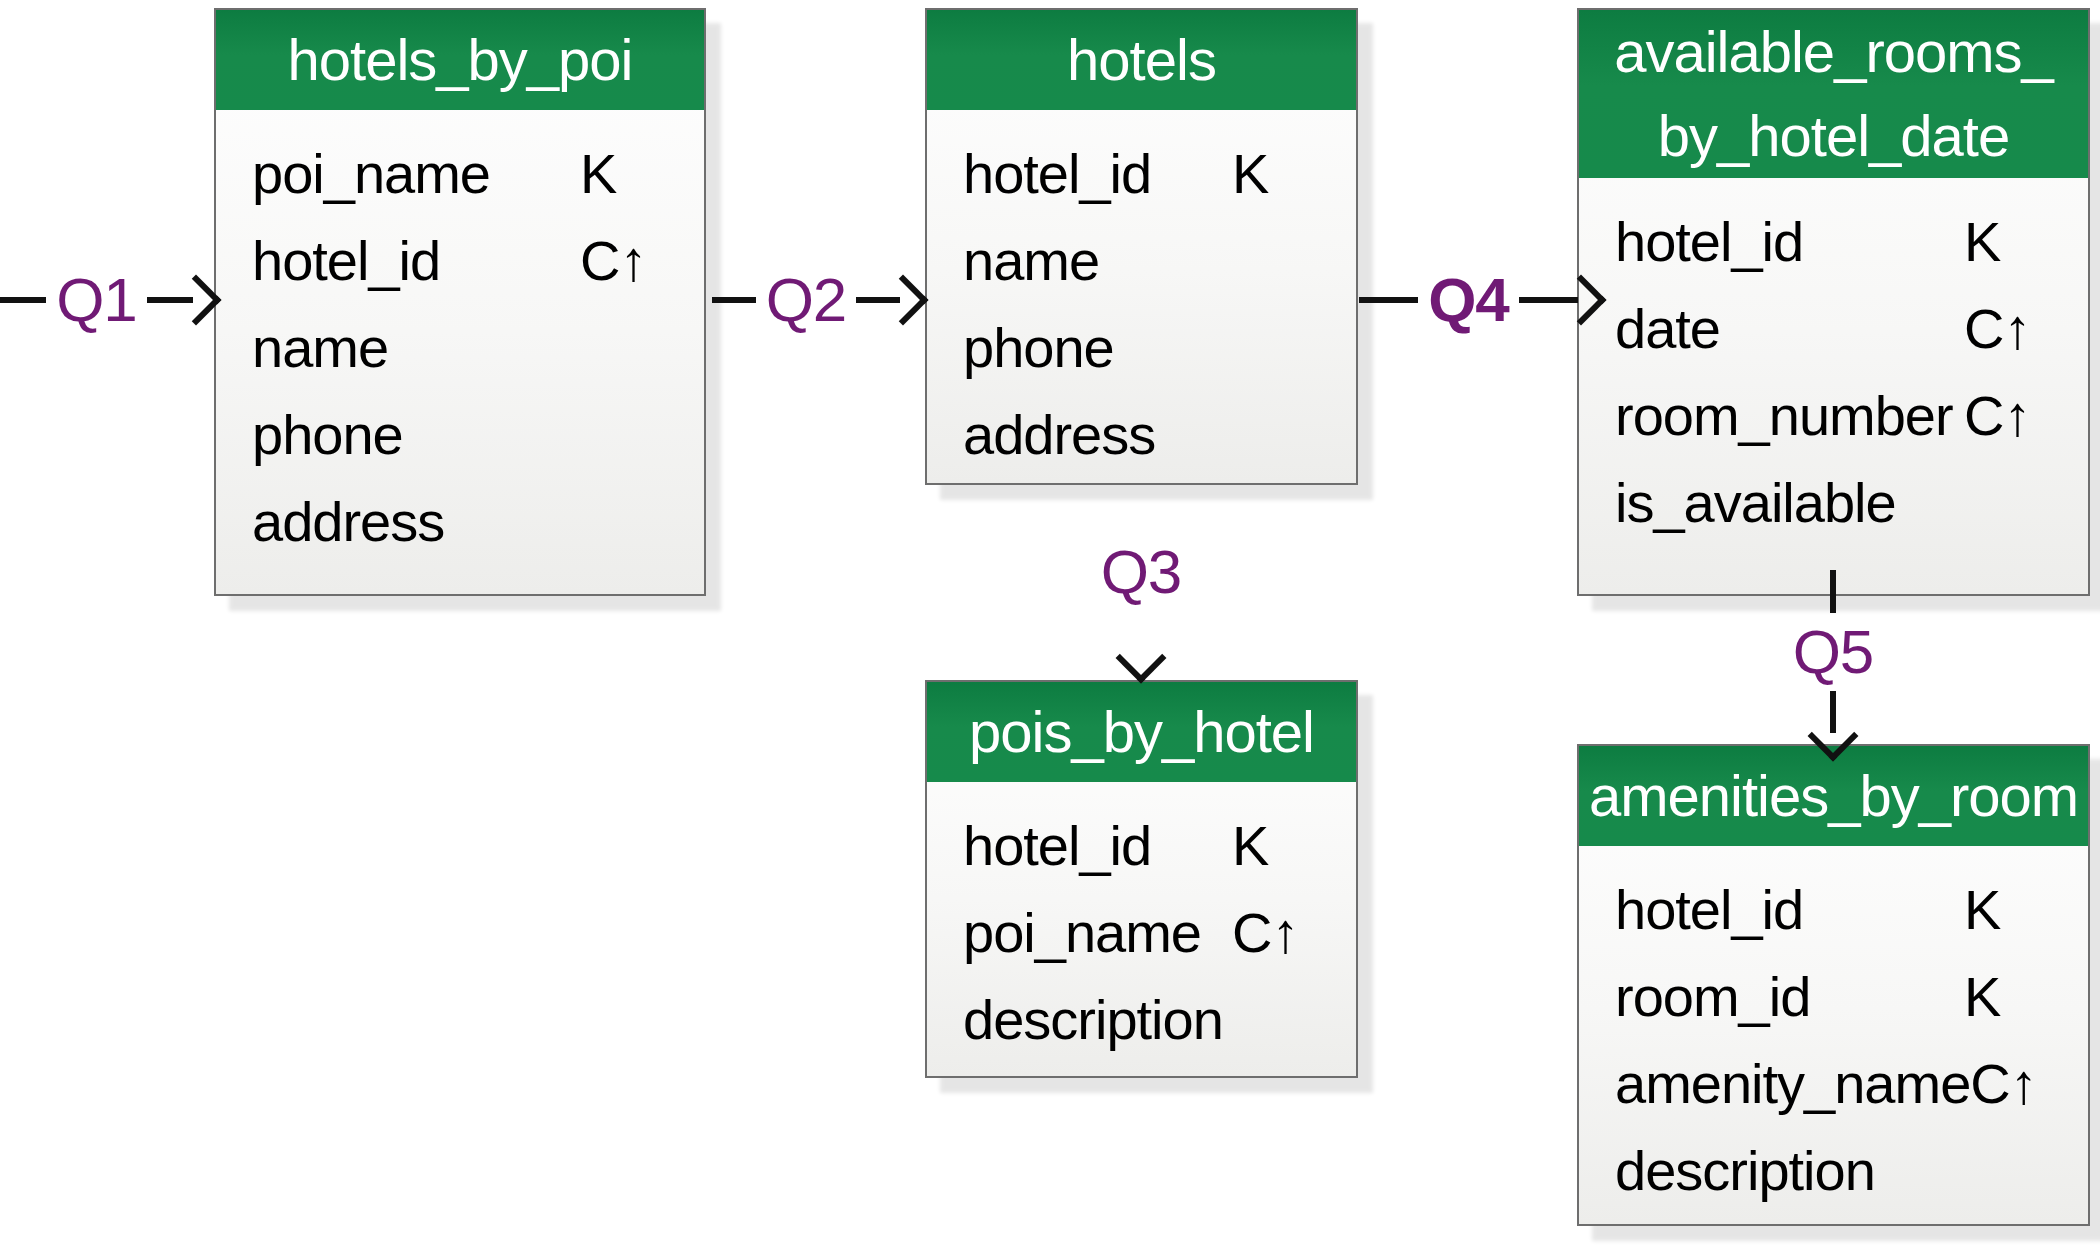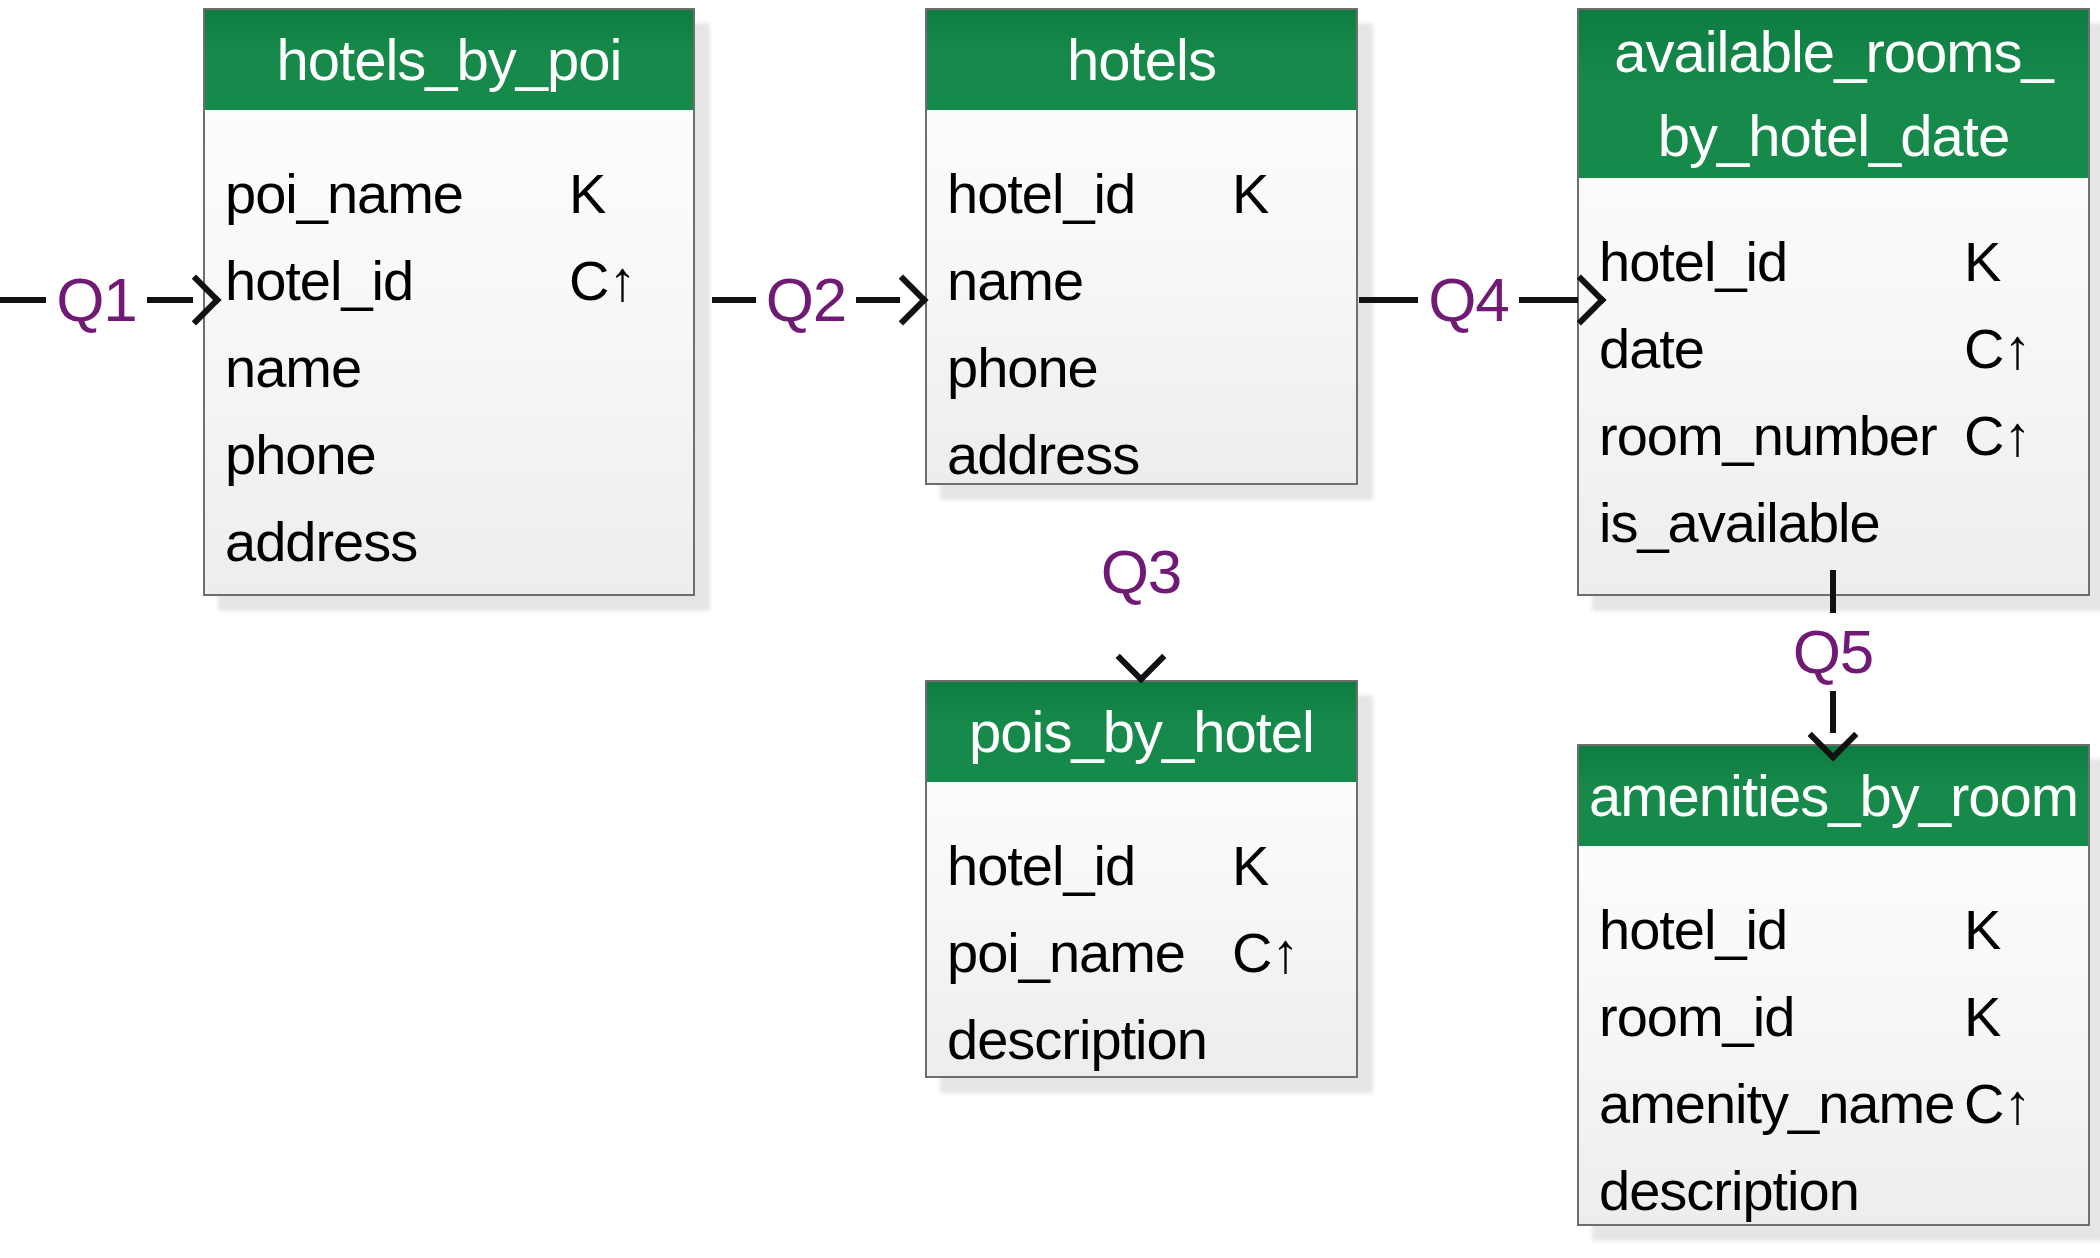--- a/index.html
+++ b/index.html
@@ -14,25 +14,25 @@
     box-shadow:15px 15px 4px rgba(0,0,0,0.10);
     box-sizing:border-box;
   }
   .tbl-header{
     background:linear-gradient(180deg,#0d7c41 0%,#178a4b 45%,#168a4b 100%);
     color:#ffffff;display:flex;align-items:center;justify-content:center;
     min-height:100px;flex:0 0 auto;
     font-size:58px;letter-spacing:-1px;
   }
   .tbl-title{white-space:pre-line;text-align:center;line-height:84px;}
-  .tbl-body{flex:1 1 auto;padding:20px 28px 0 20px;margin-top:20px;}
+  .tbl-body{flex:1 1 auto;padding:20px 28px 0 36px;}
   .row{display:flex;align-items:baseline;line-height:87px;font-size:56px;letter-spacing:-1px;}
   .cname{flex:1 1 auto;white-space:nowrap;}
   .ckey{flex:0 0 96px;white-space:nowrap;}
-  #t1{left:203px;top:8px;width:492px;height:588px;}
+  #t1{left:214px;top:8px;width:492px;height:588px;}
   #t2{left:925px;top:8px;width:433px;height:477px;}
   #t3{left:1577px;top:8px;width:513px;height:588px;}
   #t4{left:925px;top:680px;width:433px;height:398px;}
   #t5{left:1577px;top:744px;width:513px;height:482px;}
   
   .arrow-h{position:absolute;display:flex;align-items:center;height:64px;}
   .arrow-h .seg{flex:1 1 auto;height:6px;background:#111;}
   .arrow-h .seg-end{margin-right:26px;}
   .arrow-v{position:absolute;display:flex;flex-direction:column;align-items:center;width:120px;}
   .arrow-v .vseg{flex:1 1 auto;width:6px;background:#111;}
@@ -45,21 +45,21 @@
     border-top:6px solid #111;border-right:6px solid #111;
     transform:translateY(-50%) rotate(45deg);box-sizing:border-box;
   }
   .head-down{
     position:absolute;bottom:5px;left:50%;width:36px;height:36px;
     border-top:6px solid #111;border-right:6px solid #111;
     transform:translateX(-50%) rotate(135deg);box-sizing:border-box;
   }
   #q1{left:0;top:268px;width:219px;}
   #q2{left:712px;top:268px;width:214px;}
-  #q4{left:1359px;top:268px;width:245px;}
+  #q4{left:1359px;top:268px;width:245px;font-weight:bold;}
   #q3{left:1081px;top:489px;height:192px;gap:44px;}
   #q5{left:1773px;top:570px;height:189px;}
 </style>
 </head>
 <body>
 
 <div class="canvas">
 
   <div class="tbl" id="t1">
     <div class="tbl-header">

